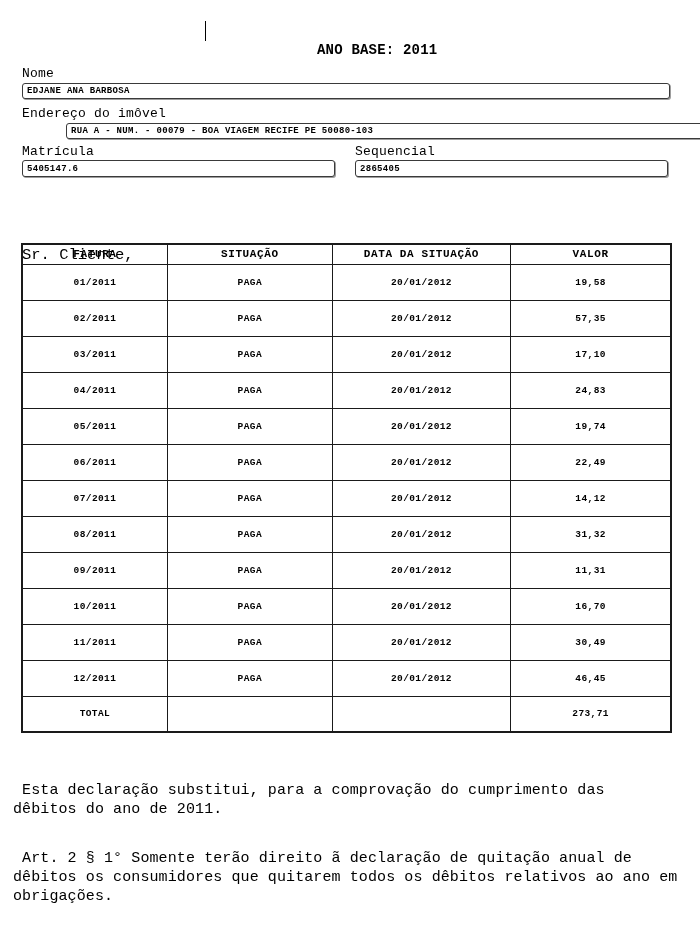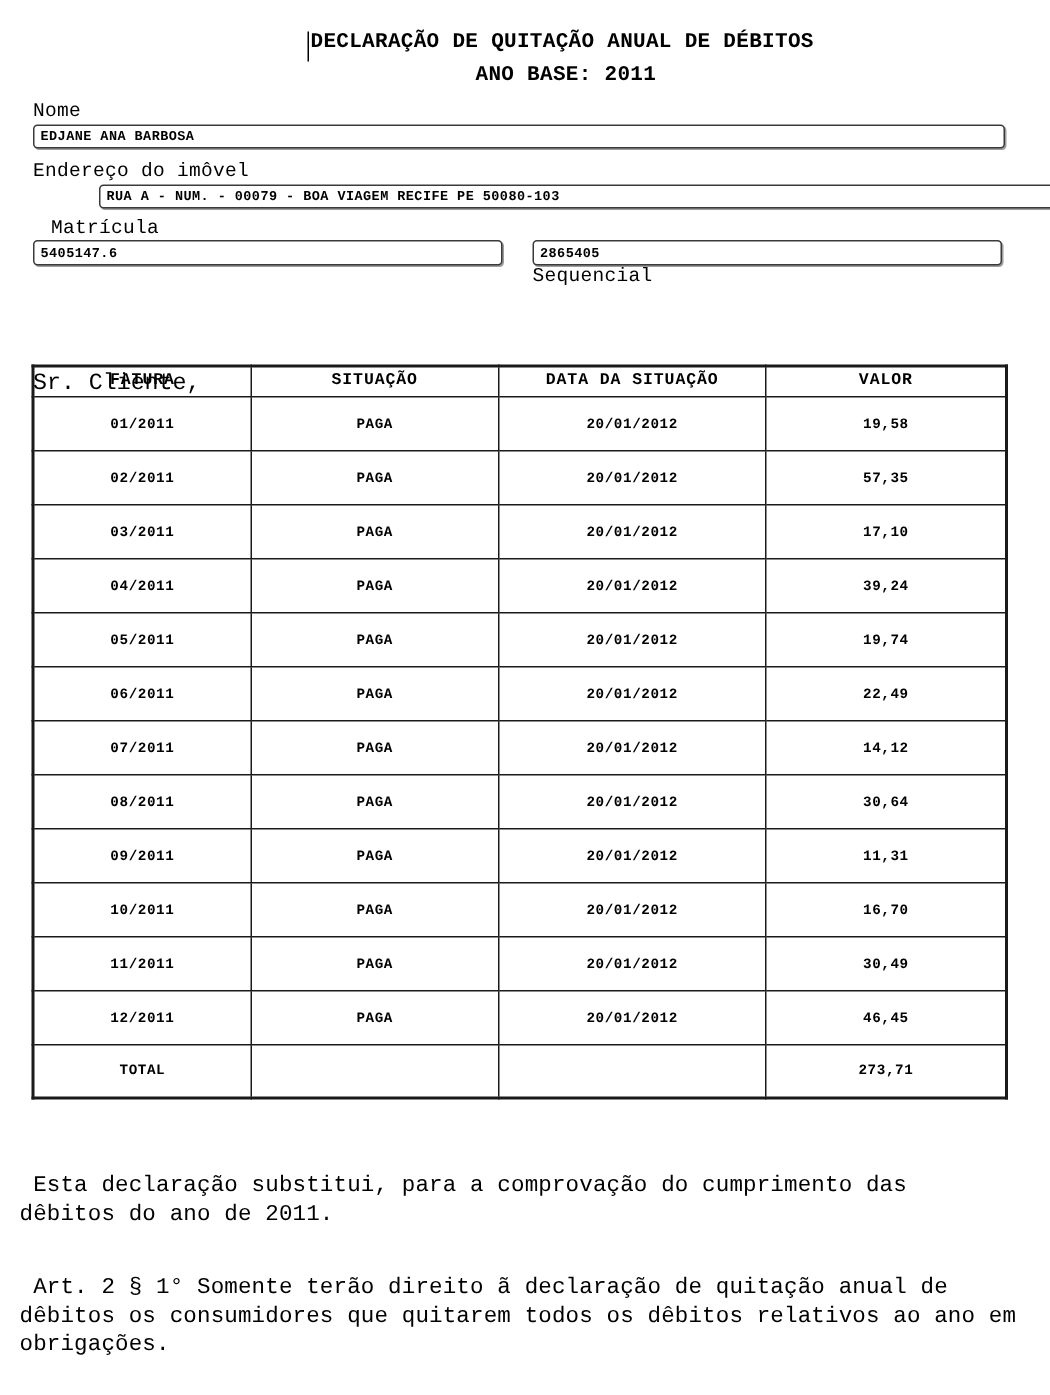--- a/index.html
+++ b/index.html
@@ -23,23 +23,23 @@
     box-shadow:1px 1px 0 #9e9e9e;
     background:#fff; padding:0 0 0 4px;
     font-family:"Liberation Mono", monospace;
     font-size:9px; font-weight:bold; letter-spacing:0.3px; color:#000;
     outline:none;
   }
   .lbl-nome       { left:22px; top:66px;text-align:center; }
   .box-nome       { left:22px; top:83px;  width:648px; height:16px; }
   .lbl-endereco   { left:22px; top:106px; }
   .box-endereco   { left:22px; top:123px; width:648px; height:16px;margin-left:44px; }
-  .lbl-matricula  { left:22px; top:144px;margin-left:12px; }
+  .lbl-matricula  { left:22px; top:144px; }
   .box-matricula  { left:22px; top:160px; width:313px; height:17px; }
-  .lbl-sequencial { left:355px; top:144px;margin-top:32px; }
+  .lbl-sequencial { left:355px; top:144px; }
   .box-sequencial { left:355px; top:160px; width:313px; height:17px; }
 
   
   .intro { position:absolute; left:22px; top:203px; font-size:15.5px; line-height:21px; white-space:pre; }
 
   
   table.payments {
     position:absolute; left:21px; top:243px; width:651px;
     border-collapse:collapse; table-layout:fixed;
     border:2px solid #1a1a1a;
@@ -60,21 +60,20 @@
   .footer-par .ln { white-space:pre; }
   .par1 { top:781px; }
   .par2 { top:849px; }
 </style>
 </head>
 <body>
 
 <div class="page">
 
   <div class="cursor-bar"></div>
-  <div class="title-main">DECLARAÇÃO DE QUITAÇÃO ANUAL DE DÉBITOS</div>
   <div class="title-sub">ANO BASE: 2011</div>
 
   <div class="field-label lbl-nome">Nome</div>
   <input class="field-box box-nome" readonly="" value="EDJANE ANA BARBOSA" style="">
 
   <div class="field-label lbl-endereco">Endereço do imôvel</div>
   <input class="field-box box-endereco" readonly="" value="RUA A - NUM. - 00079 - BOA VIAGEM RECIFE PE 50080-103" style="">
 
   <div class="field-label lbl-matricula">Matrícula</div>
   <input class="field-box box-matricula" readonly="" value="5405147.6" style="">
@@ -117,21 +116,21 @@
       <tr>
         <td>03/2011</td>
         <td>PAGA</td>
         <td>20/01/2012</td>
         <td>17,10</td>
       </tr>
       <tr>
         <td>04/2011</td>
         <td>PAGA</td>
         <td>20/01/2012</td>
-        <td>39,24</td>
+        <td>24,83</td>
       </tr>
       <tr>
         <td>05/2011</td>
         <td>PAGA</td>
         <td>20/01/2012</td>
         <td>19,74</td>
       </tr>
       <tr>
         <td>06/2011</td>
         <td>PAGA</td>
@@ -141,21 +140,21 @@
       <tr>
         <td>07/2011</td>
         <td>PAGA</td>
         <td>20/01/2012</td>
         <td>14,12</td>
       </tr>
       <tr>
         <td>08/2011</td>
         <td>PAGA</td>
         <td>20/01/2012</td>
-        <td>30,64</td>
+        <td>31,32</td>
       </tr>
       <tr>
         <td>09/2011</td>
         <td>PAGA</td>
         <td>20/01/2012</td>
         <td>11,31</td>
       </tr>
       <tr>
         <td>10/2011</td>
         <td>PAGA</td>

